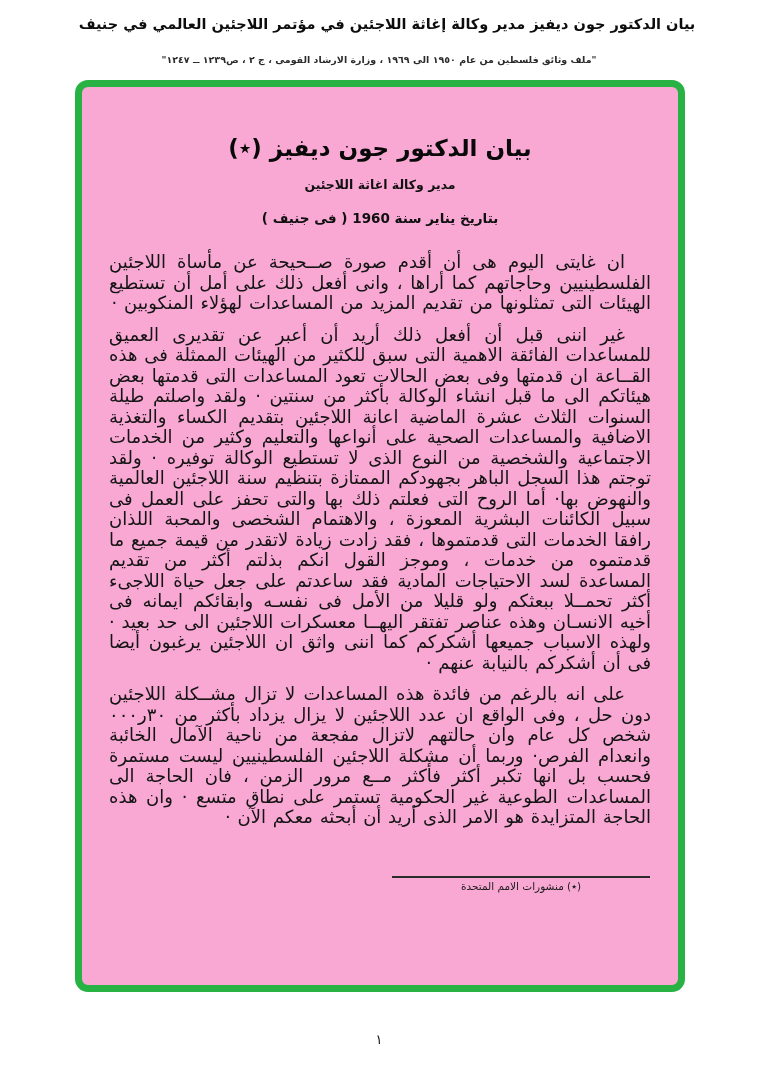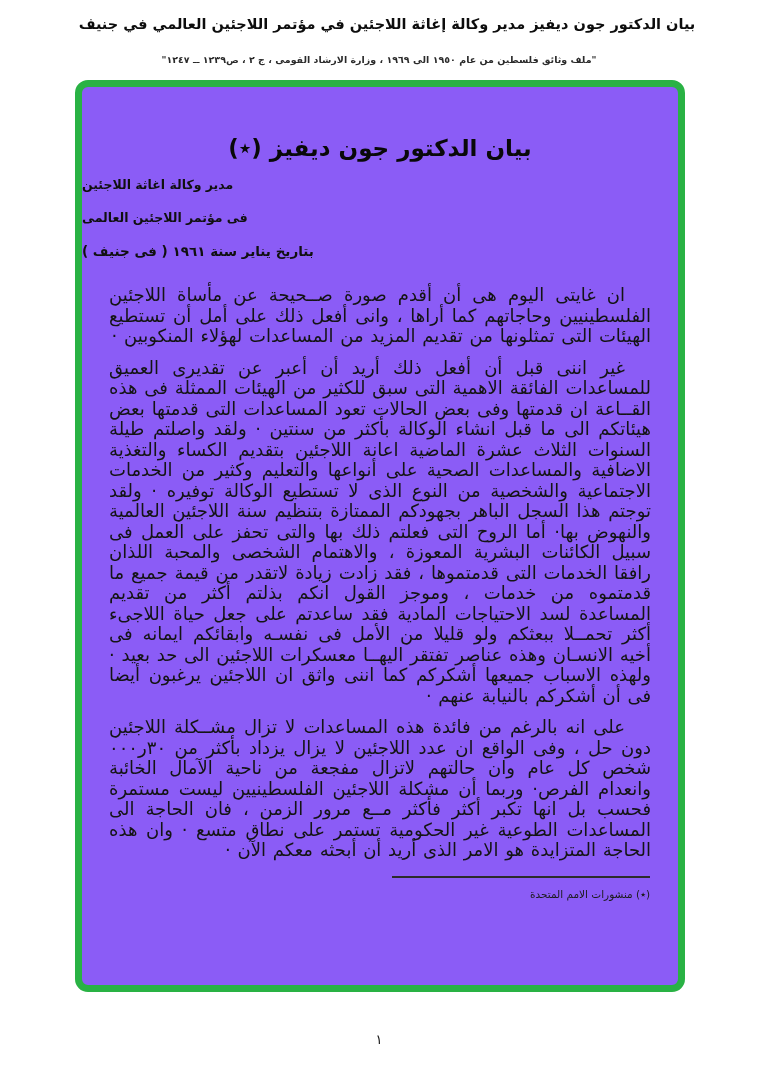--- a/index.html
+++ b/index.html
@@ -10,40 +10,40 @@
   .top-header{
     position:absolute;top:16px;left:56px;right:40px;text-align:center;
     direction:rtl;font-weight:bold;font-size:14.5px;letter-spacing:0;color:#0d0d0d;
   }
   .top-source{
     position:absolute;top:54px;left:60px;right:60px;text-align:center;
     direction:rtl;font-weight:bold;font-size:9.5px;color:#2a2a2a;transform:scaleY(.95);
   }
   .green-box{
     position:absolute;left:75px;top:80px;width:596px;height:898px;
-    border:7px solid #29b244;border-radius:13px;background:#8b5cf6;
+    border:7px solid #29b244;border-radius:13px;background:#f9a8d4;
   }
   .doc-title{
     margin:48px 0 16px 0;text-align:center;direction:rtl;
     font-size:23px;font-weight:bold;color:#090909;
   }
   .doc-sub{
-    margin:0 0 18px 0;text-align:left;direction:rtl;
+    margin:0 0 18px 0;text-align:center;direction:rtl;
     font-size:12.5px;font-weight:bold;color:#101010;
   }
   .doc-sub-date{font-size:13.5px;margin-bottom:26px;}
   .doc-body{
     margin:0 27px;direction:rtl;text-align:justify;
     font-size:18px;line-height:20.5px;color:#141414;
   }
   .doc-body p.para{margin:0 0 11px 0;text-indent:26px;word-spacing:1px;}
   .footnote{
     position:absolute;top:789px;right:28px;width:258px;
-    border-top:2px solid #2b2b2b;padding-top:10px;
-    direction:rtl;text-align:right;font-size:10.5px;color:#1b1b1b;
+    border-top:2px solid #2b2b2b;padding-top:2px;
+    direction:rtl;text-align:center;font-size:10.5px;color:#1b1b1b;
   }
   .page-number{
     position:absolute;top:1032px;left:0;right:0;text-align:center;
     font-size:13px;color:#111;
   }
 </style>
 </head>
 <body>
 
 <div class="page">
@@ -51,23 +51,22 @@
   <div class="top-header">بيان الدكتور جون ديفيز مدير وكالة إغاثة اللاجئين في مؤتمر اللاجئين العالمي في جنيف</div>
 
   <div class="top-source">"ملف وثائق فلسطين من عام ١٩٥٠ الى ١٩٦٩ ، وزارة الارشاد القومى ، ج ٢ ، ص١٢٣٩ ــ ١٢٤٧"</div>
 
   <div class="green-box" style="border-color: rgb(41, 178, 68);">
 
     <h1 class="doc-title">بيان الدكتور جون ديفيز (٭)</h1>
 
     <div class="doc-sub">مدير وكالة اغاثة اللاجئين</div>
 
-    <div class="doc-sub">فى مؤتمر اللاجئين العالمى</div>
 
-    <div class="doc-sub doc-sub-date">بتاريخ يناير سنة ١٩٦١ ( فى جنيف )</div>
+    <div class="doc-sub doc-sub-date">بتاريخ يناير سنة 1960 ( فى جنيف )</div>
 
     <div class="doc-body">
       <p class="para">ان غايتى اليوم هى أن أقدم صورة صــحيحة عن مأساة اللاجئين الفلسطينيين وحاجاتهم كما أراها ، وانى أفعل ذلك على أمل أن تستطيع الهيئات التى تمثلونها من تقديم المزيد من المساعدات لهؤلاء المنكوبين ·</p>
       <p class="para">غير اننى قبل أن أفعل ذلك أريد أن أعبر عن تقديرى العميق للمساعدات الفائقة الاهمية التى سبق للكثير من الهيئات الممثلة فى هذه القــاعة ان قدمتها وفى بعض الحالات تعود المساعدات التى قدمتها بعض هيئاتكم الى ما قبل انشاء الوكالة بأكثر من سنتين · ولقد واصلتم طيلة السنوات الثلاث عشرة الماضية اعانة اللاجئين بتقديم الكساء والتغذية الاضافية والمساعدات الصحية على أنواعها والتعليم وكثير من الخدمات الاجتماعية والشخصية من النوع الذى لا تستطيع الوكالة توفيره · ولقد توجتم هذا السجل الباهر بجهودكم الممتازة بتنظيم سنة اللاجئين العالمية والنهوض بها· أما الروح التى فعلتم ذلك بها والتى تحفز على العمل فى سبيل الكائنات البشرية المعوزة ، والاهتمام الشخصى والمحبة اللذان رافقا الخدمات التى قدمتموها ، فقد زادت زيادة لاتقدر من قيمة جميع ما قدمتموه من خدمات ، وموجز القول انكم بذلتم أكثر من تقديم المساعدة لسد الاحتياجات المادية فقد ساعدتم على جعل حياة اللاجىء أكثر تحمــلا ببعثكم ولو قليلا من الأمل فى نفسـه وابقائكم ايمانه فى أخيه الانسـان وهذه عناصر تفتقر اليهــا معسكرات اللاجئين الى حد بعيد · ولهذه الاسباب جميعها أشكركم كما اننى واثق ان اللاجئين يرغبون أيضا فى أن أشكركم بالنيابة عنهم ·</p>
       <p class="para">على انه بالرغم من فائدة هذه المساعدات لا تزال مشــكلة اللاجئين دون حل ، وفى الواقع ان عدد اللاجئين لا يزال يزداد بأكثر من ٣٠ر٠٠٠ شخص كل عام وان حالتهم لاتزال مفجعة من ناحية الآمال الخائبة وانعدام الفرص· وربما أن مشكلة اللاجئين الفلسطينيين ليست مستمرة فحسب بل انها تكبر أكثر فأكثر مــع مرور الزمن ، فان الحاجة الى المساعدات الطوعية غير الحكومية تستمر على نطاق متسع · وان هذه الحاجة المتزايدة هو الامر الذى أريد أن أبحثه معكم الآن ·</p>
     </div>
 
     <div class="footnote">
       <span>(٭) منشورات الامم المتحدة</span>
     </div>

